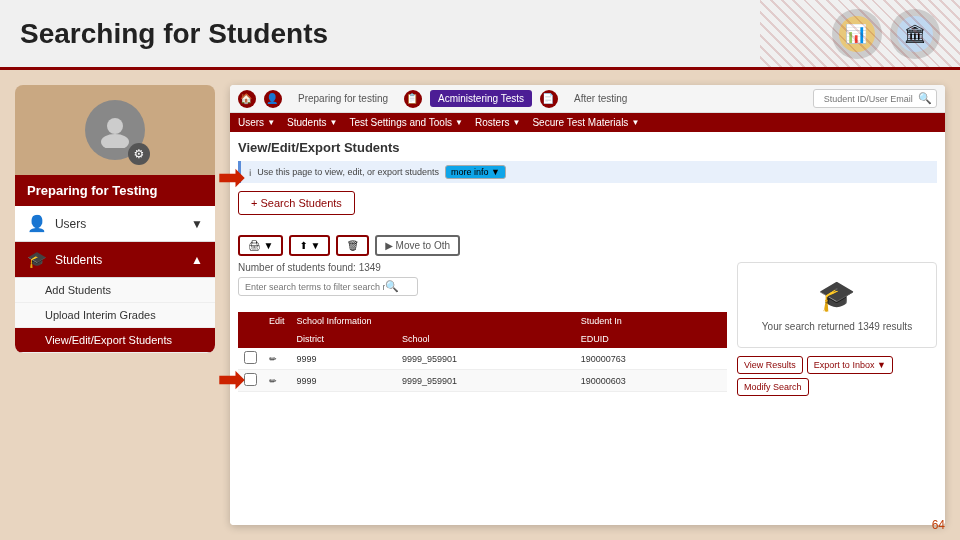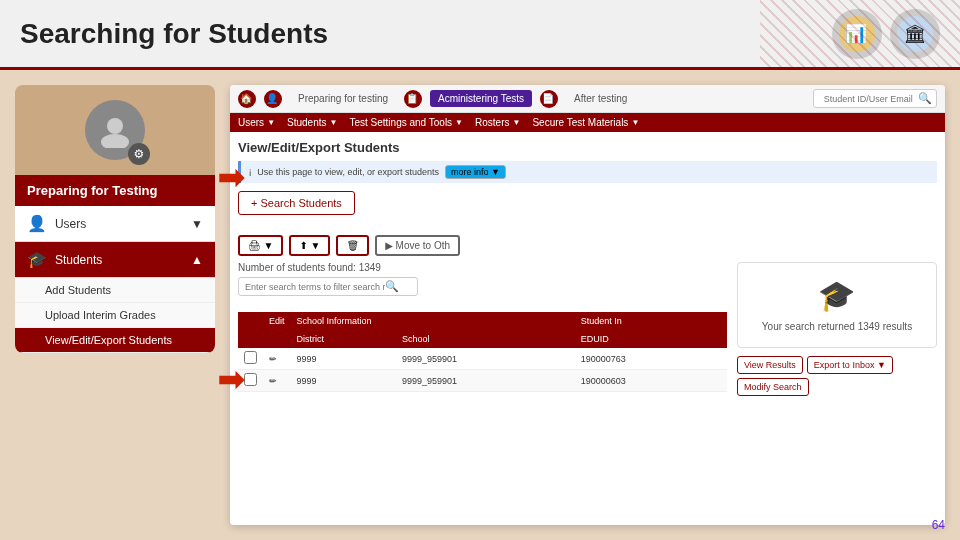--- a/index.html
+++ b/index.html
@@ -413,21 +413,21 @@
       border-radius: 3px;
       cursor: pointer;
     }
 
     
     .page-number {
       position: absolute;
       bottom: 8px;
       right: 15px;
       font-size: 12px;
-      color: #6d28d9;
+      color: #c2410c;
     }
 
     
     .bg-pattern {
       position: absolute;
       top: 0;
       right: 0;
       width: 200px;
       height: 70px;
       opacity: 0.15;

